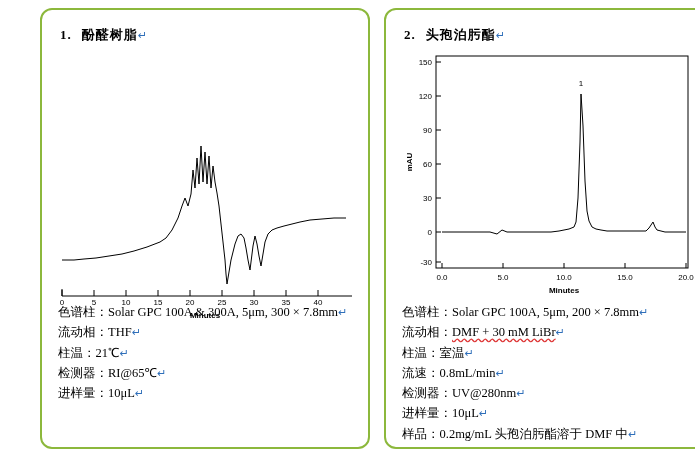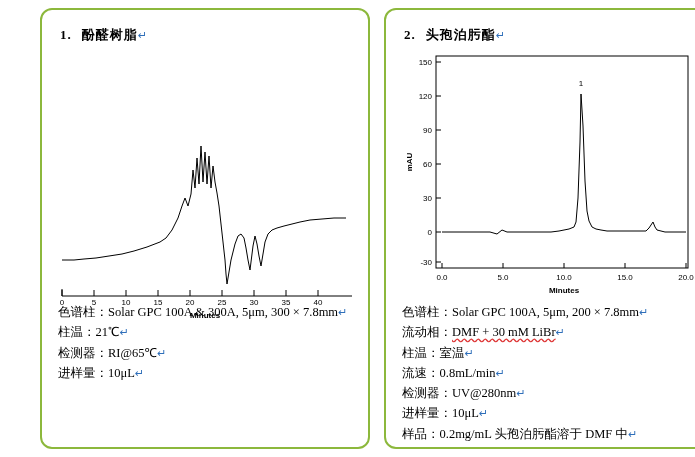--- a/index.html
+++ b/index.html
@@ -113,20 +113,21 @@
         <text class="ticklabel" x="168" y="9" text-anchor="middle">25</text>
         <text class="ticklabel" x="200" y="9" text-anchor="middle">30</text>
         <text class="ticklabel" x="232" y="9" text-anchor="middle">35</text>
         <text class="ticklabel" x="264" y="9" text-anchor="middle">40</text>
         <text class="axislabel" x="151" y="22" text-anchor="middle">Minutes</text>
       </svg>
     </div>
 
     <div class="specs">
       <div class="row"><span>色谱柱：</span><span>Solar GPC 100A &amp; 300A, 5μm, 300 × 7.8mm</span><span class="pilcrow">↵</span></div>
+      <div class="row"><span>流动相：</span><span>THF</span><span class="pilcrow">↵</span></div>
       <div class="row"><span>柱温：</span><span>21℃</span><span class="pilcrow">↵</span></div>
       <div class="row"><span>检测器：</span><span>RI@65℃</span><span class="pilcrow">↵</span></div>
       <div class="row"><span>进样量：</span><span>10μL</span><span class="pilcrow">↵</span></div>
     </div>
   </div>
 
   <div class="panel">
     <div class="panel-title">
       <span class="num">2.</span><span>头孢泊肟酯</span><span class="pilcrow">↵</span>
     </div>

